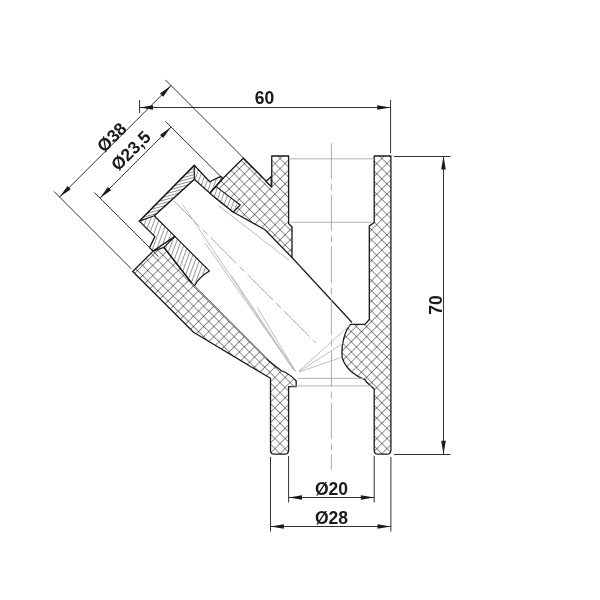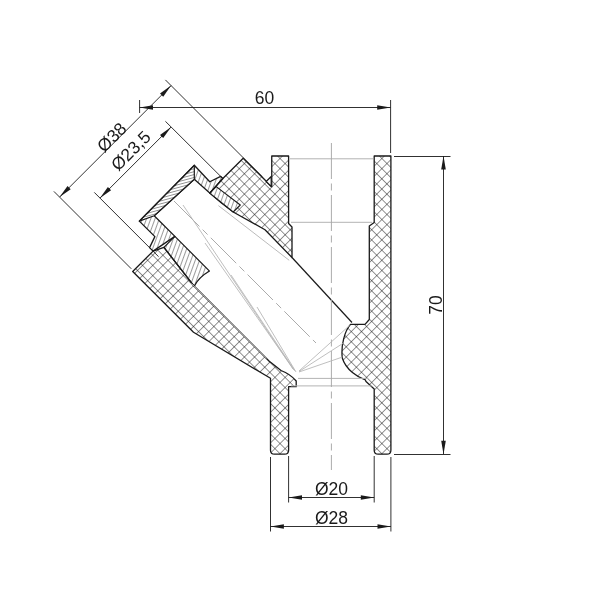--- a/index.html
+++ b/index.html
@@ -1,16 +1,16 @@
 <!DOCTYPE html>
 <html><head>
 <meta charset="utf-8">
 <style>
 html,body{margin:0;padding:0;background:#ffffff;}
-#page{width:536px;height:600px;position:relative;background:#f9a8d4;font-family:"Liberation Sans", sans-serif;}
+#page{width:536px;height:600px;position:relative;background:#f9a8d4;font-family:"Liberation Sans", sans-serif;font-weight:bold;}
 text{font-family:"Liberation Sans", sans-serif;fill:#1a1a1a;}
 </style>
 </head>
 <body>
 
 <div id="page">
 <svg width="600" height="600" viewBox="0 0 600 600">
 <defs>
 <pattern id="xh" width="7.2" height="7.2" patternUnits="userSpaceOnUse" patternTransform="rotate(45)">
 <path d="M0 0H7.2M0 0V7.2" stroke="#111111" stroke-width="0.9" fill="none"></path>

